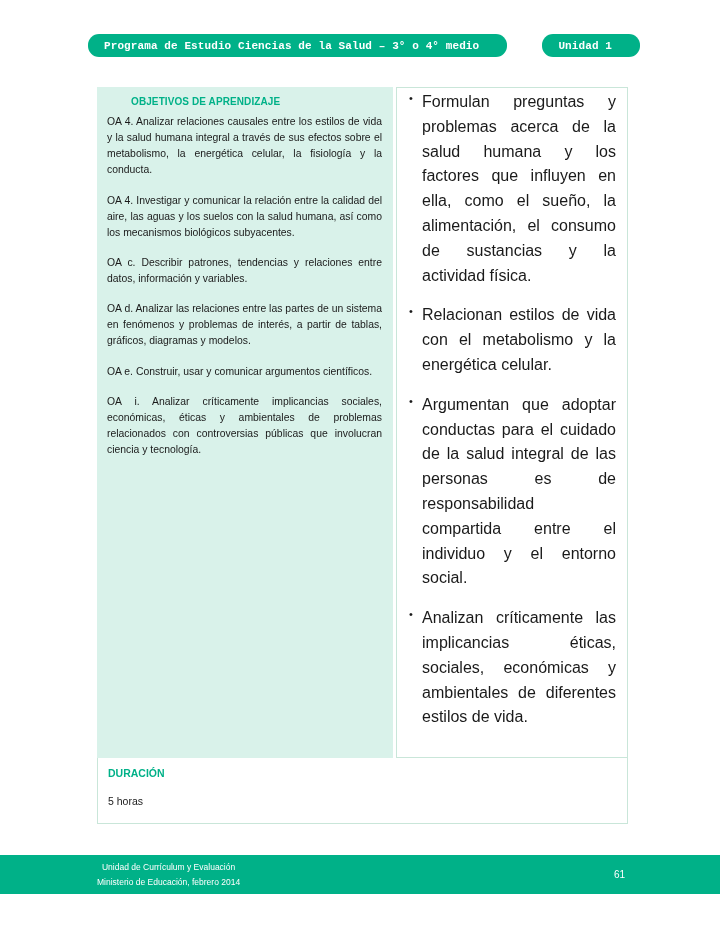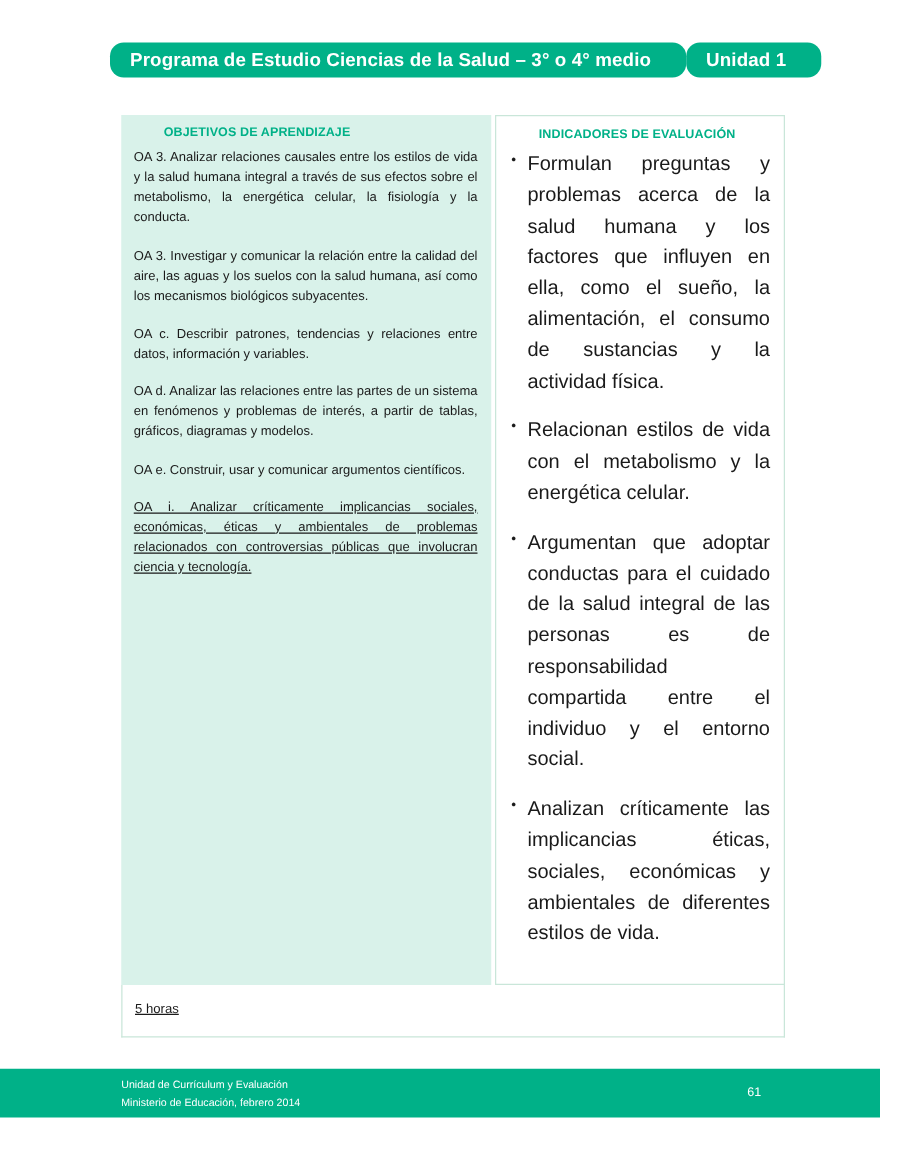--- a/index.html
+++ b/index.html
@@ -25,26 +25,27 @@
   
   .topbar{
     display:flex;
     justify-content:space-between;
     align-items:flex-start;
     padding:34px 80px 0 88px;
   }
   .pill{
     background:var(--accent-green);
     color:#ffffff;
-    font-size:15px;
+    font-size:11px;
     font-weight:bold;
     border-radius:11px;
     padding:6px 28px 5px 16px;
     white-space:nowrap;
     letter-spacing:.1px;
+    font-family:Liberation Mono, monospace;
   }
   
   .title{
     margin:30px 0 0 97px;
     max-width:545px;
     color:var(--accent-green);
     font-size:17px;
     font-weight:bold;
     line-height:1.95;
   }
@@ -79,21 +80,21 @@
   }
   .col-body{
     padding:2px 11px 10px 10px;
   }
   .para{
     font-size:10.4px;
     line-height:1.55;
     text-align:justify;
     margin:0 0 14px 0;
   }
-  .para:last-child{margin-bottom:6px;text-decoration:underline;}
+  .para:last-child{margin-bottom:6px;}
   .bullets{
     list-style:none;
     padding:2px 11px 12px 10px;
   }
   .bullet-item{
     position:relative;
     padding-left:15px;
     font-size:16px;
     line-height:1.55;
     text-align:justify;
@@ -115,35 +116,35 @@
     background:#ffffff;
     padding:9px 10px 16px 10px;
   }
   .duracion-label{
     color:var(--accent-green);
     font-size:10.5px;
     font-weight:bold;
   }
   .duracion-value{
     font-size:10.5px;
-    margin-top:4px;
-    text-decoration:underline;
+    margin-top:16px;
   }
   
   .footer{
     position:absolute;
-    left:0;right:16px;
+    left:0;right:0;
     bottom:38px;
     height:39px;
     background:var(--accent-green);
     color:#ffffff;
     display:flex;
     align-items:center;
     justify-content:space-between;
     padding:0 95px 0 97px;
+    text-align:center;
   }
   .footer-left{
     font-size:8.5px;
     line-height:1.7;
   }
   .footer-page{
     font-size:10px;
   }
 </style>
 </head>
@@ -155,50 +156,50 @@
     <div class="pill">Programa de Estudio Ciencias de la Salud – 3° o 4° medio</div>
     <div class="pill">Unidad 1</div>
   </div>
 
 
   <div class="oa-table">
     <div class="col-left">
       <div class="col-header">OBJETIVOS DE APRENDIZAJE</div>
       <div class="col-body">
 
-          <p class="para">OA 3. Analizar relaciones causales entre los estilos de vida y la salud humana integral a través de sus efectos sobre el metabolismo, la energética celular, la fisiología y la conducta.</p>
-
-          <p class="para">OA 3. Investigar y comunicar la relación entre la calidad del aire, las aguas y los suelos con la salud humana, así como los mecanismos biológicos subyacentes.</p>
+          <p class="para">OA 4. Analizar relaciones causales entre los estilos de vida y la salud humana integral a través de sus efectos sobre el metabolismo, la energética celular, la fisiología y la conducta.</p>
+
+          <p class="para">OA 4. Investigar y comunicar la relación entre la calidad del aire, las aguas y los suelos con la salud humana, así como los mecanismos biológicos subyacentes.</p>
 
 
           <p class="para">OA c. Describir patrones, tendencias y relaciones entre datos, información y variables.</p>
 
           <p class="para">OA d. Analizar las relaciones entre las partes de un sistema en fenómenos y problemas de interés, a partir de tablas, gráficos, diagramas y modelos.</p>
 
           <p class="para">OA e. Construir, usar y comunicar argumentos científicos.</p>
 
           <p class="para">OA i. Analizar críticamente implicancias sociales, económicas, éticas y ambientales de problemas relacionados con controversias públicas que involucran ciencia y tecnología.</p>
         </div>
     </div>
     <div class="col-right">
-      <div class="col-header">INDICADORES DE EVALUACIÓN</div>
       <ul class="bullets">
 
           <li class="bullet-item">Formulan preguntas y problemas acerca de la salud humana y los factores que influyen en ella, como el sueño, la alimentación, el consumo de sustancias y la actividad física.</li>
 
           <li class="bullet-item">Relacionan estilos de vida con el metabolismo y la energética celular.</li>
 
           <li class="bullet-item">Argumentan que adoptar conductas para el cuidado de la salud integral de las personas es de responsabilidad compartida entre el individuo y el entorno social.</li>
 
           <li class="bullet-item">Analizan críticamente las implicancias éticas, sociales, económicas y ambientales de diferentes estilos de vida.</li>
         </ul>
     </div>
   </div>
 
   <div class="duracion">
+    <div class="duracion-label">DURACIÓN</div>
     <div class="duracion-value">5 horas</div>
   </div>
 
   <div class="footer">
     <div class="footer-left">
       <div>Unidad de Currículum y Evaluación</div>
       <div>Ministerio de Educación, febrero 2014</div>
     </div>
     <div class="footer-page">61</div>
   </div>

